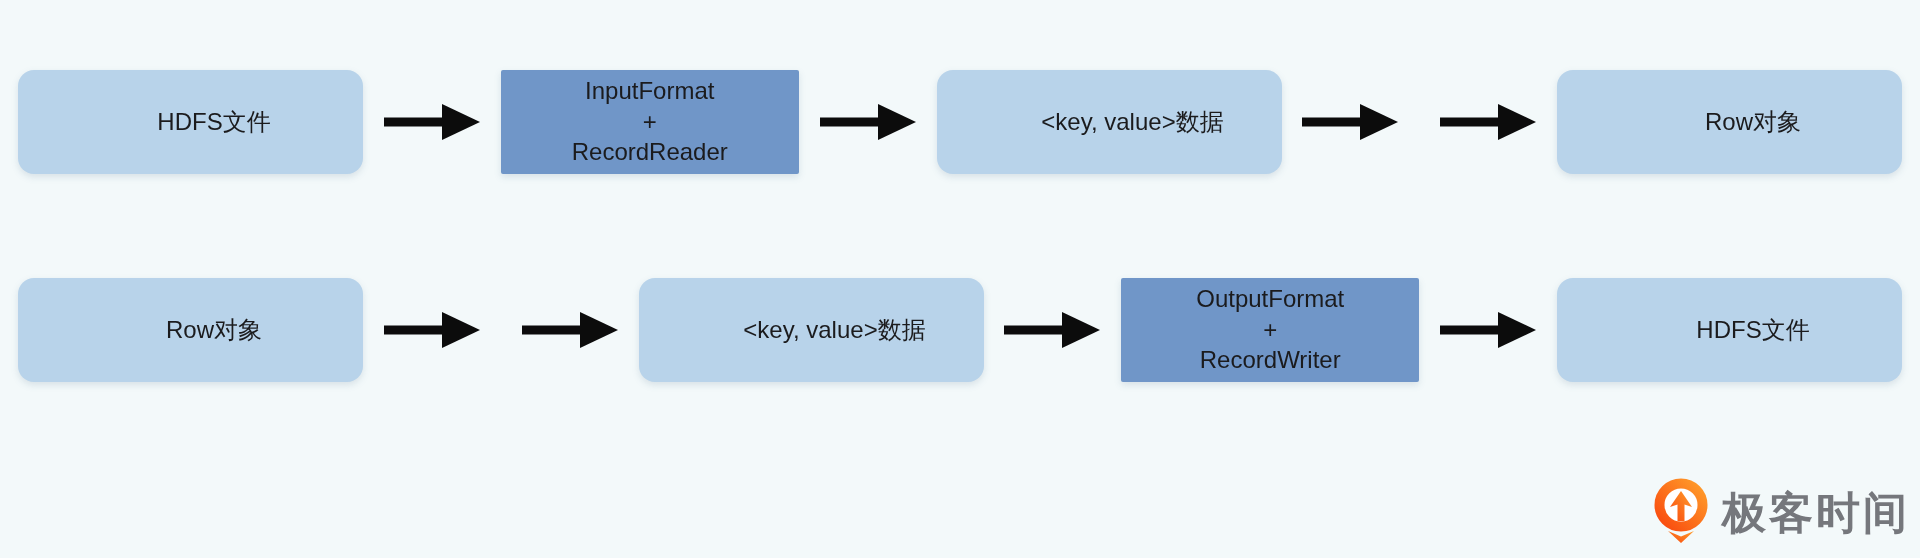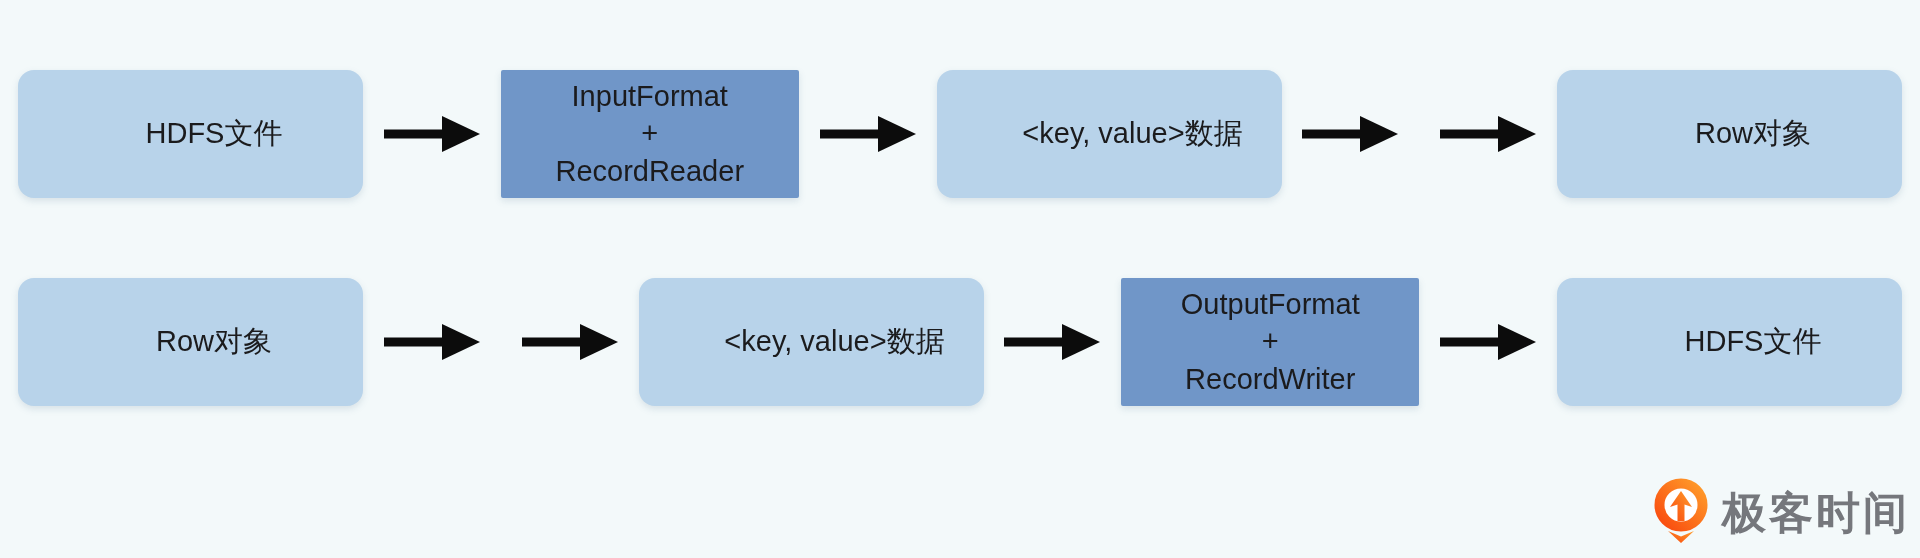--- a/index.html
+++ b/index.html
@@ -25,27 +25,27 @@
     align-items: center;
     padding: 0 18px;
     position: absolute;
     left: 0;
     right: 0;
   }
   .flow-row.row-1 { top: 70px; }
   .flow-row.row-2 { top: 278px; }
   .node {
     flex: 0 0 298px;
-    height: 128px;
+    height: 104px;
     display: flex;
     align-items: center;
     justify-content: center;
     text-align: center;
     color: #1b1b1d;
-    font-size: 29px;
+    font-size: 24px;
     line-height: 1.28;
     white-space: pre-line;
     box-shadow: 0 3px 7px rgba(90, 120, 150, 0.18);
   }
   .node.light {
     background: #b8d3ea;
     border-radius: 16px;
     padding-left: 47px;
   }
   .node.dark {

